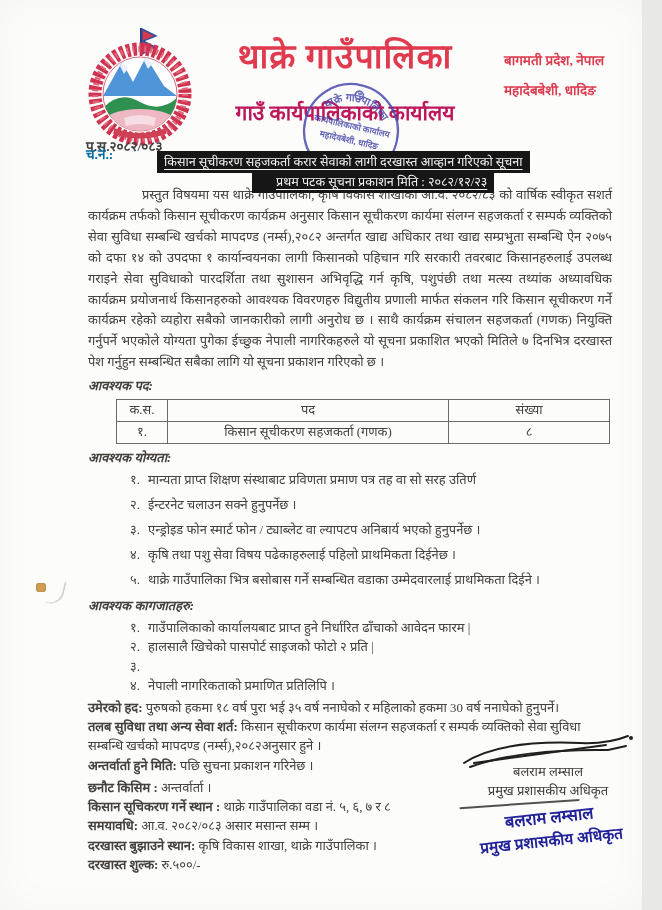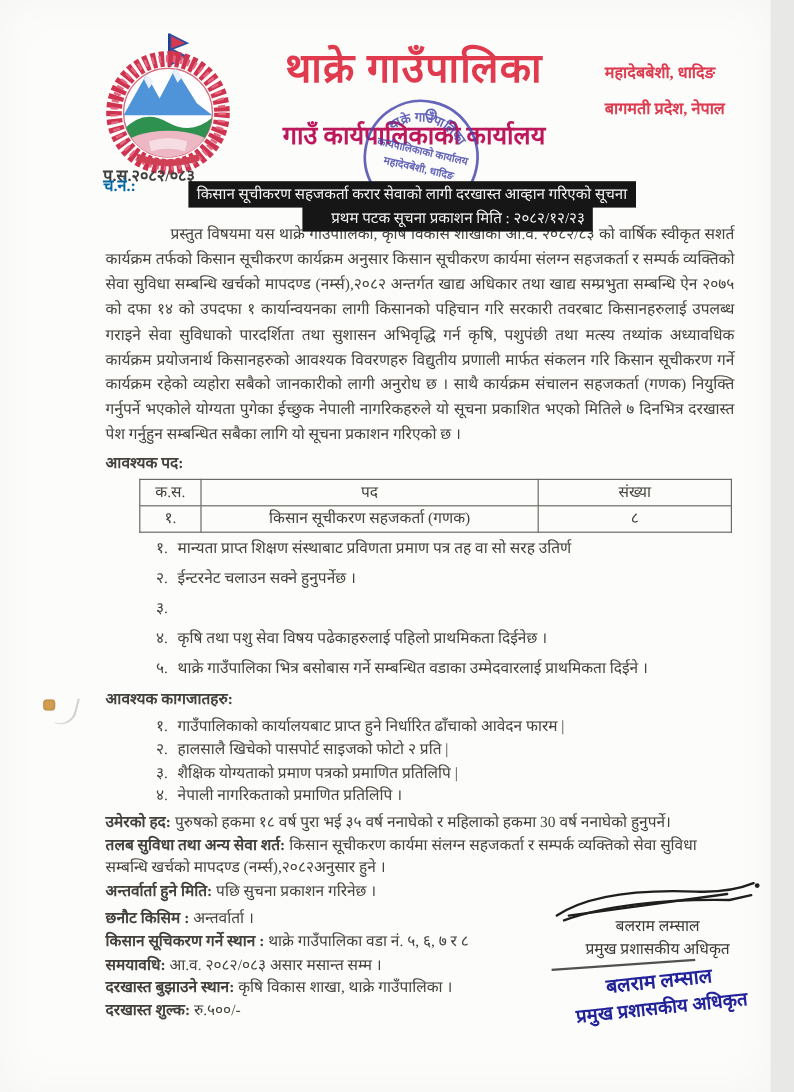--- a/index.html
+++ b/index.html
@@ -14,27 +14,27 @@
             font-size:21px;font-weight:bold;color:#be185d;z-index:1;}
   .addr{position:absolute;left:504px;top:46px;width:150px;font-size:13.5px;
         font-weight:bold;color:#dd3b50;line-height:30px;}
   .refno{position:absolute;left:86px;top:137px;font-size:13.5px;font-weight:bold;color:#404040;}
   .chno{position:absolute;left:86px;top:145px;font-size:13.5px;font-weight:bold;color:#0369a1;}
   .round-stamp{position:absolute;left:300px;top:80px;width:102px;height:102px;
                transform:rotate(13deg);opacity:.82;z-index:2;}
   
   .bar{position:absolute;background:#161616;color:#f4f4f2;white-space:nowrap;
        padding:2px 7px 3px;font-size:12.6px;z-index:3;}
-  .bar span{text-underline-offset:3px;margin-top:36px;}
+  .bar span{text-decoration:underline;text-underline-offset:3px;margin-top:36px;}
   .bar1{left:157px;top:151px;}
   .bar2{left:252px;top:171px;padding-left:24px;}
   
   .content{position:absolute;left:88px;top:185px;width:524px;font-size:12.9px;line-height:20.9px;}
   .para{text-align:justify;text-indent:54px;margin:0;}
-  .sec-h{font-weight:bold;margin:3px 0 2px;}
+  .sec-h{font-weight:bold;margin:3px 0 2px;font-style:italic;}
   table.ptable{border-collapse:collapse;margin:2px 0 4px 28px;border-radius:17px;}
   table.ptable th,table.ptable td{border:1px solid #6b6b66;text-align:center;
        font-weight:normal;font-size:12.9px;padding:0 4px;height:20px;}
   .col-sn{width:42px;}.col-pos{width:272px;}.col-num{width:152px;}
   .nlist{margin:2px 0 2px 0;}
   .nlist .item{display:flex;}
   .nlist .num{width:22px;text-align:right;margin-right:8px;flex:none;}
   .nlist .item{margin-left:30px;}
   .qual .item{line-height:19px;margin-bottom:6px;}
   .docs .item{line-height:18.5px;margin-bottom:1px;}
@@ -82,22 +82,22 @@
       <path d="M19,82 Q36,64 56,76 Q76,87 93,72 L93,92 L19,92 Z" fill="#2e9150"></path>
       <ellipse cx="56" cy="96" rx="36" ry="13" fill="#eeb7c4"></ellipse>
       <path d="M40,92 Q56,86 72,92 L70,100 Q56,96 42,100 Z" fill="#f6dce3"></path>
     </g>
     <path d="M30,102 Q56,112 82,102 L82,108 Q56,117 30,108 Z" fill="#d04055"></path>
   </svg>
 
   <div class="title">थाक्रे गाउँपालिका</div>
   <div class="subtitle">गाउँ कार्यपालिकाको कार्यालय</div>
   <div class="addr">
+    <div>बागमती प्रदेश, नेपाल</div>
     <div>महादेबबेशी, धादिङ</div>
-    <div>बागमती प्रदेश, नेपाल</div>
   </div>
   <div class="refno">प.स.२०८२/०८३</div>
   <div class="chno">च.नं.:</div>
 
   <svg class="round-stamp" viewBox="0 0 100 100">
     <defs>
       <path id="arcTop" d="M 13,58 A 37,37 0 0 1 87,58"></path>
       <path id="arcBot" d="M 16,60 A 35,35 0 0 0 84,60"></path>
     </defs>
     <circle cx="50" cy="50" r="46" fill="none" stroke="#4444ac" stroke-width="2.2"></circle>
@@ -129,31 +129,33 @@
       </thead>
       <tbody>
         <tr>
           <td>१.</td>
           <td>किसान सूचीकरण सहजकर्ता (गणक)</td>
           <td>८</td>
         </tr>
       </tbody>
     </table>
 
+    <div class="sec-h">आवश्यक योग्यता:</div>
     <div class="nlist qual">
       <div class="item">
           <span class="num">१.</span>
           <span class="txt">मान्यता प्राप्त शिक्षण संस्थाबाट प्रविणता प्रमाण पत्र तह वा सो सरह उतिर्ण</span>
         </div>
       <div class="item">
           <span class="num">२.</span>
           <span class="txt">ईन्टरनेट चलाउन सक्ने हुनुपर्नेछ ।</span>
         </div>
       <div class="item">
           <span class="num">३.</span>
+          <span class="txt">एन्ड्रोइड फोन स्मार्ट फोन / ट्याब्लेट वा ल्यापटप अनिबार्य भएको हुनुपर्नेछ ।</span>
         </div>
       <div class="item">
           <span class="num">४.</span>
           <span class="txt">कृषि तथा पशु सेवा विषय पढेकाहरुलाई पहिलो प्राथमिकता दिईनेछ ।</span>
         </div>
       <div class="item">
           <span class="num">५.</span>
           <span class="txt">थाक्रे गाउँपालिका भित्र बसोबास गर्ने सम्बन्धित वडाका उम्मेदवारलाई प्राथमिकता दिईने ।</span>
         </div>
     </div>
@@ -163,21 +165,20 @@
       <div class="item">
           <span class="num">१.</span>
           <span class="txt">गाउँपालिकाको कार्यालयबाट प्राप्त हुने निर्धारित ढाँचाको आवेदन फारम |</span>
         </div>
       <div class="item">
           <span class="num">२.</span>
           <span class="txt">हालसालै खिचेको पासपोर्ट साइजको फोटो २ प्रति |</span>
         </div>
       <div class="item">
           <span class="num">३.</span>
-          <span class="txt">शैक्षिक योग्यताको प्रमाण पत्रको प्रमाणित प्रतिलिपि |</span>
         </div>
       <div class="item">
           <span class="num">४.</span>
           <span class="txt">नेपाली नागरिकताको प्रमाणित प्रतिलिपि ।</span>
         </div>
     </div>
 
     <div class="term gap-s"><span class="tlabel">उमेरको हद:</span> <span>पुरुषको हकमा १८ वर्ष पुरा भई ३५ वर्ष ननाघेको र महिलाको हकमा 30 वर्ष ननाघेको हुनुपर्ने।</span></div>
     <div class="term"><span class="tlabel">तलब सुविधा तथा अन्य सेवा शर्त:</span> <span>किसान सूचीकरण कार्यमा संलग्न सहजकर्ता र सम्पर्क व्यक्तिको सेवा सुविधा सम्बन्धि खर्चको मापदण्ड (नर्म्स),२०८२अनुसार हुने ।</span></div>
     <div class="term"><span class="tlabel">अन्तर्वार्ता हुने मिति:</span> <span>पछि सुचना प्रकाशन गरिनेछ ।</span></div>

